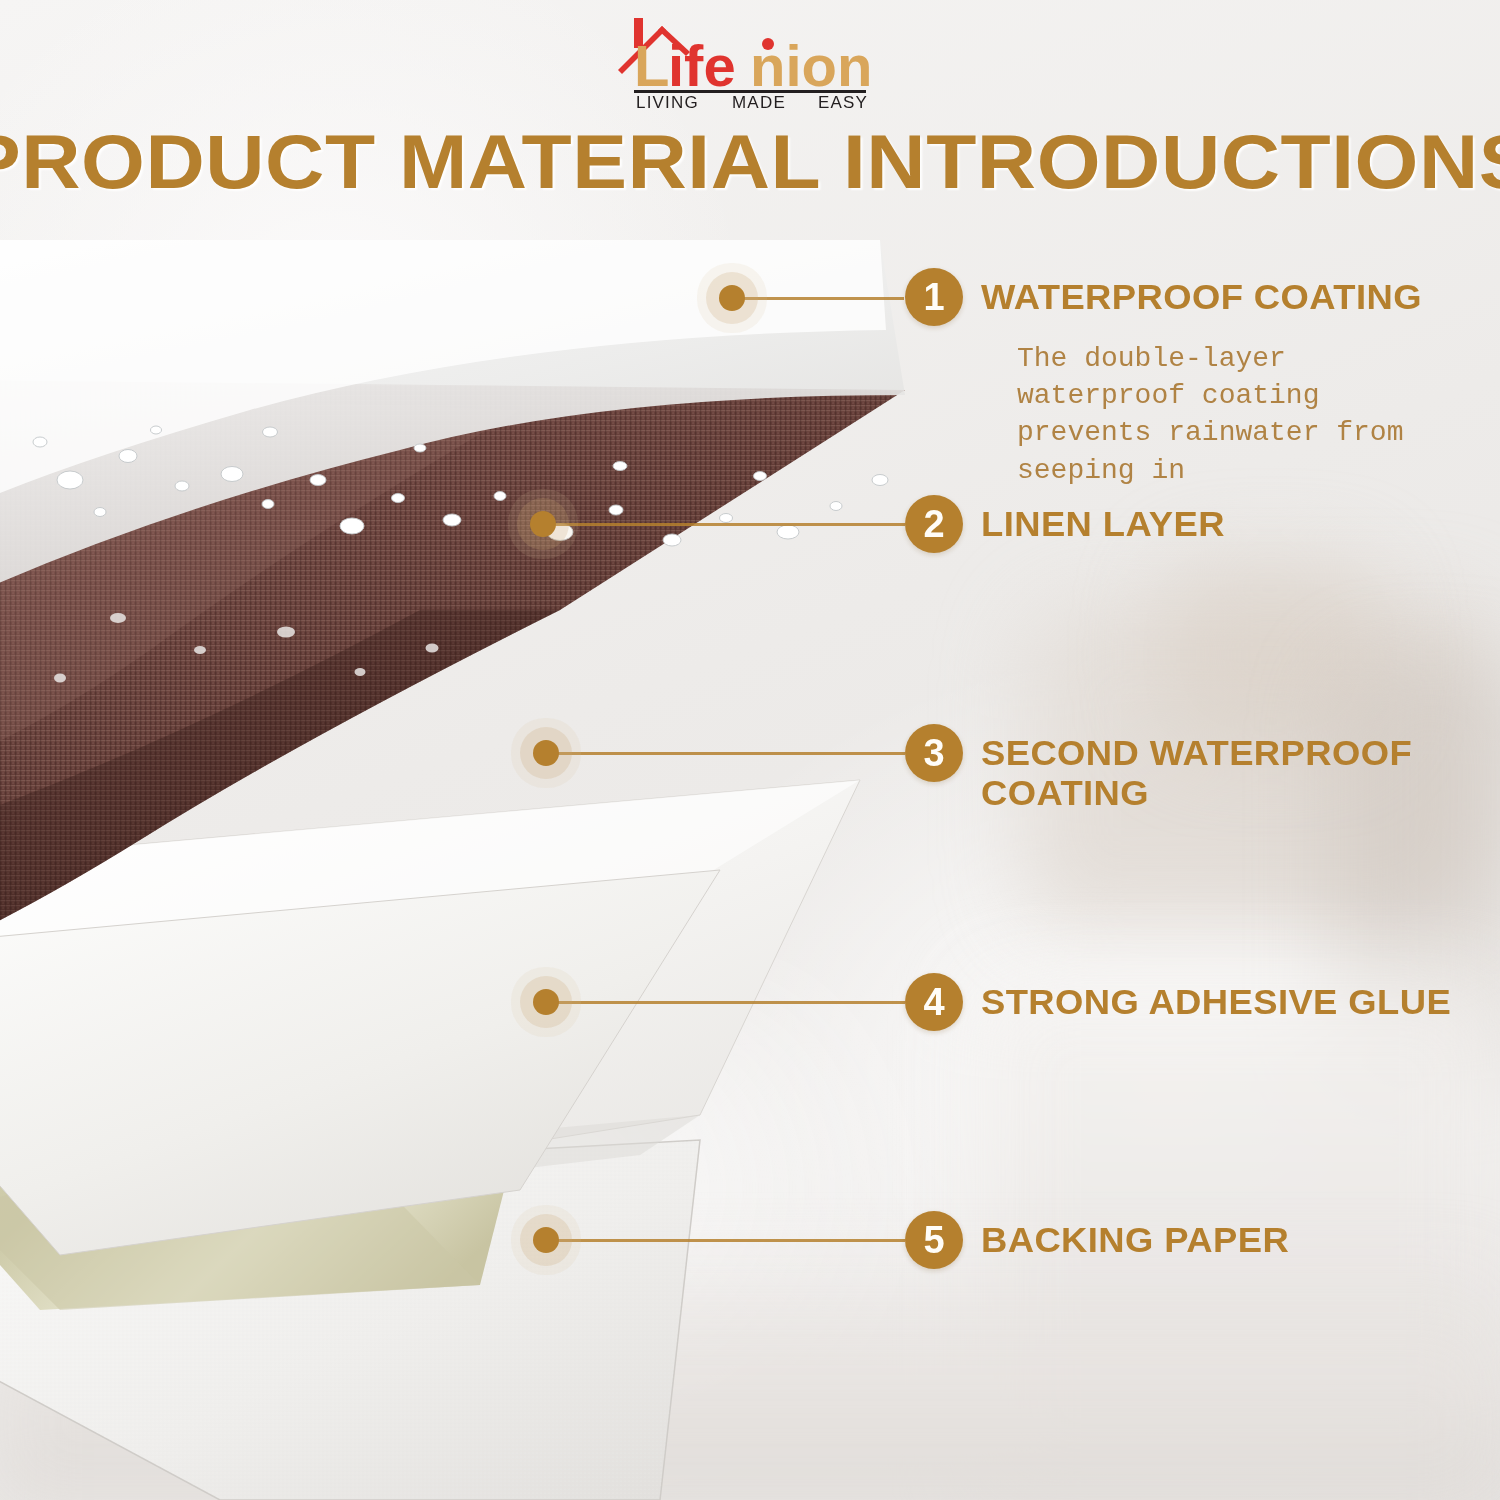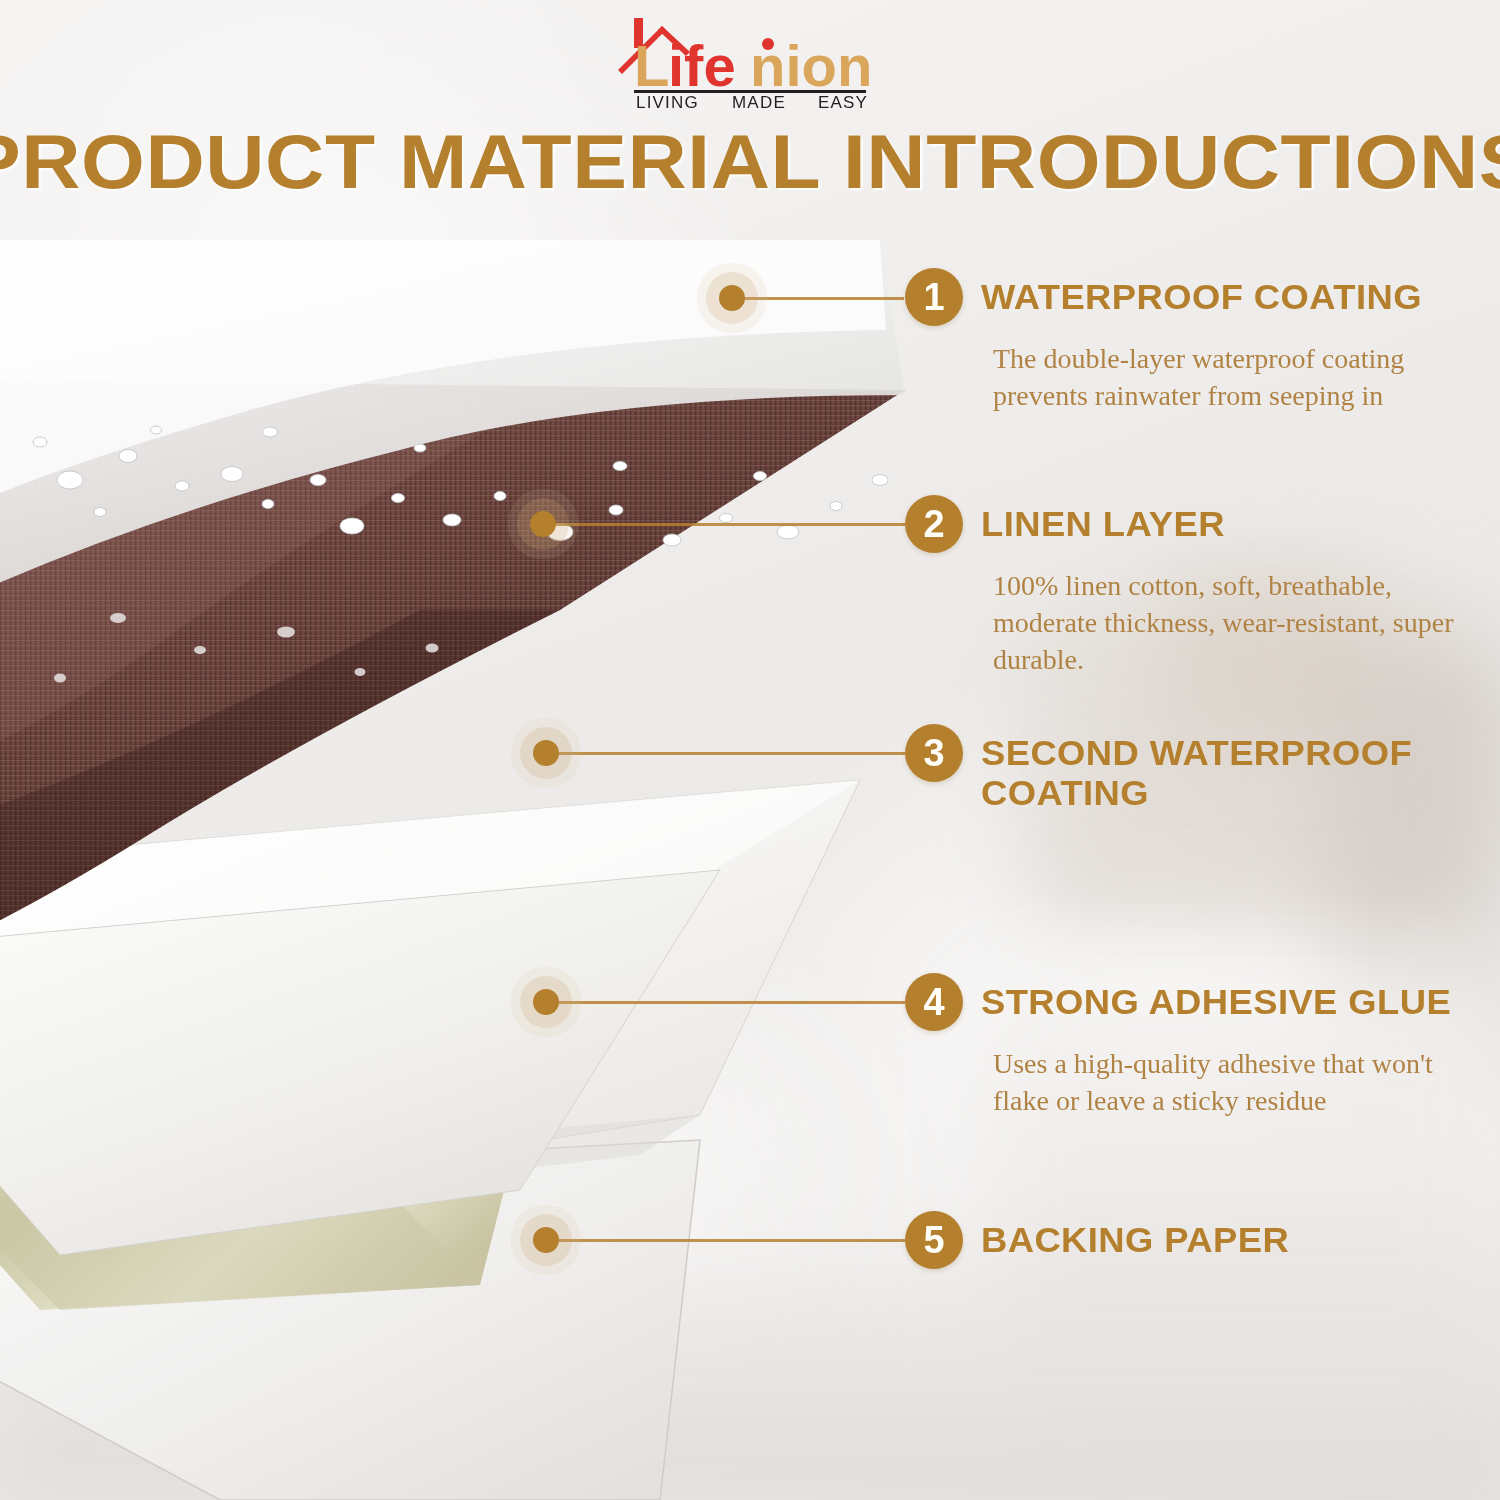--- a/index.html
+++ b/index.html
@@ -137,23 +137,23 @@
     font-weight: bold;
     font-size: 35px;
     line-height: 1.14;
     letter-spacing: 0.4px;
     color: #b5802e;
     padding-top: 9px;
     transform: scaleX(1.04);
     transform-origin: left center;
   }
   .feat-body {
-    margin-left: 88px;
+    margin-left: 112px;
     margin-top: 14px;
-    font-family: Liberation Serif, serif;
+    font-family: Liberation Mono, monospace;
     font-size: 28px;
     line-height: 1.33;
     color: #b08344;
     max-width: 488px;
   }
 </style>
 </head>
 <body>
 
 <div id="page">
@@ -337,36 +337,34 @@
       <div class="feat-title">WATERPROOF COATING</div>
     </div>
     <div class="feat-body">The double-layer waterproof coating prevents rainwater from seeping in</div>
   </div>
 
   <div class="feature" style="top:495px;">
     <div class="feat-head">
       <div class="badge">2</div>
       <div class="feat-title">LINEN LAYER</div>
     </div>
-    <div class="feat-body">100% linen cotton, soft, breathable, moderate thickness, wear-resistant, super durable.</div>
   </div>
 
   <div class="feature" style="top:724px; width:500px;">
     <div class="feat-head">
       <div class="badge">3</div>
       <div class="feat-title" style="max-width:430px;">SECOND WATERPROOF COATING</div>
     </div>
   </div>
 
   <div class="feature" style="top:973px;">
     <div class="feat-head">
       <div class="badge">4</div>
       <div class="feat-title">STRONG ADHESIVE GLUE</div>
     </div>
-    <div class="feat-body">Uses a high-quality adhesive that won't flake or leave a sticky residue</div>
   </div>
 
   <div class="feature" style="top:1211px;">
     <div class="feat-head">
       <div class="badge">5</div>
       <div class="feat-title">BACKING PAPER</div>
     </div>
   </div>
 
 </div>

